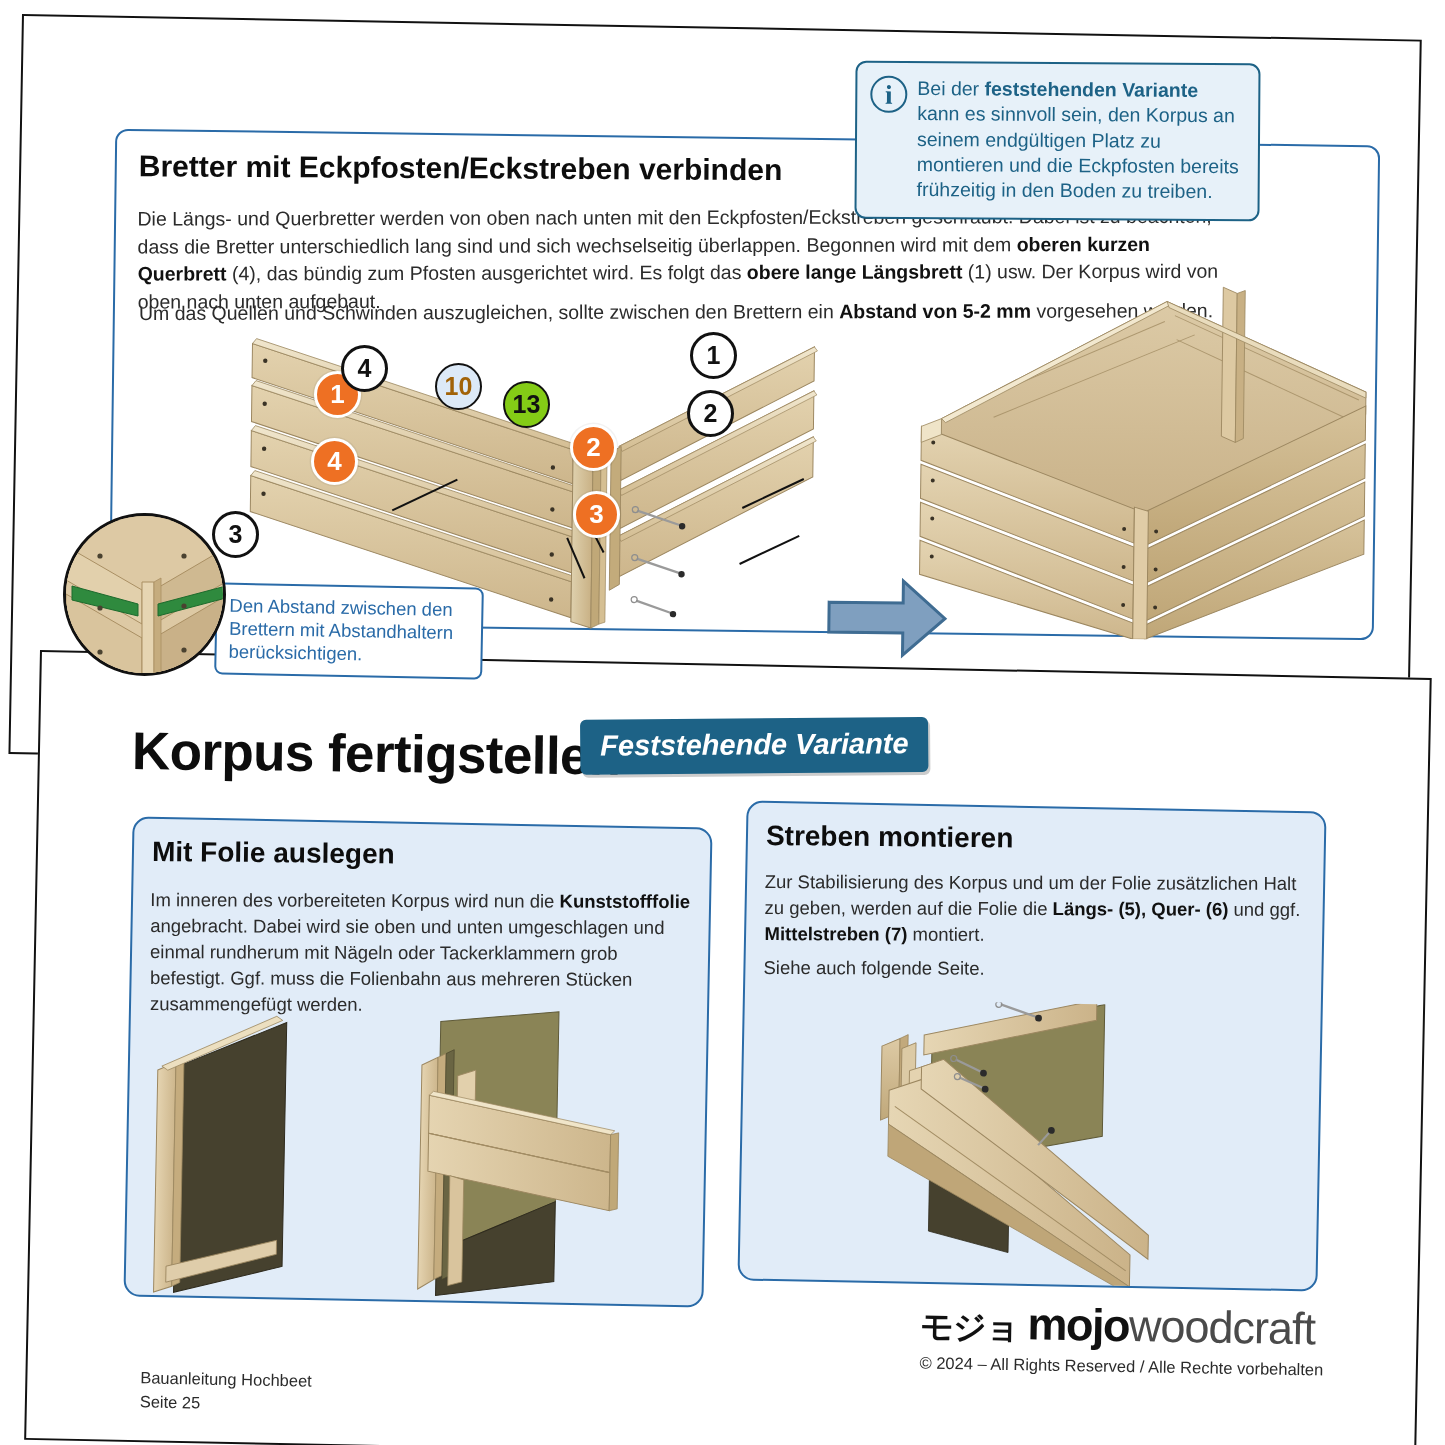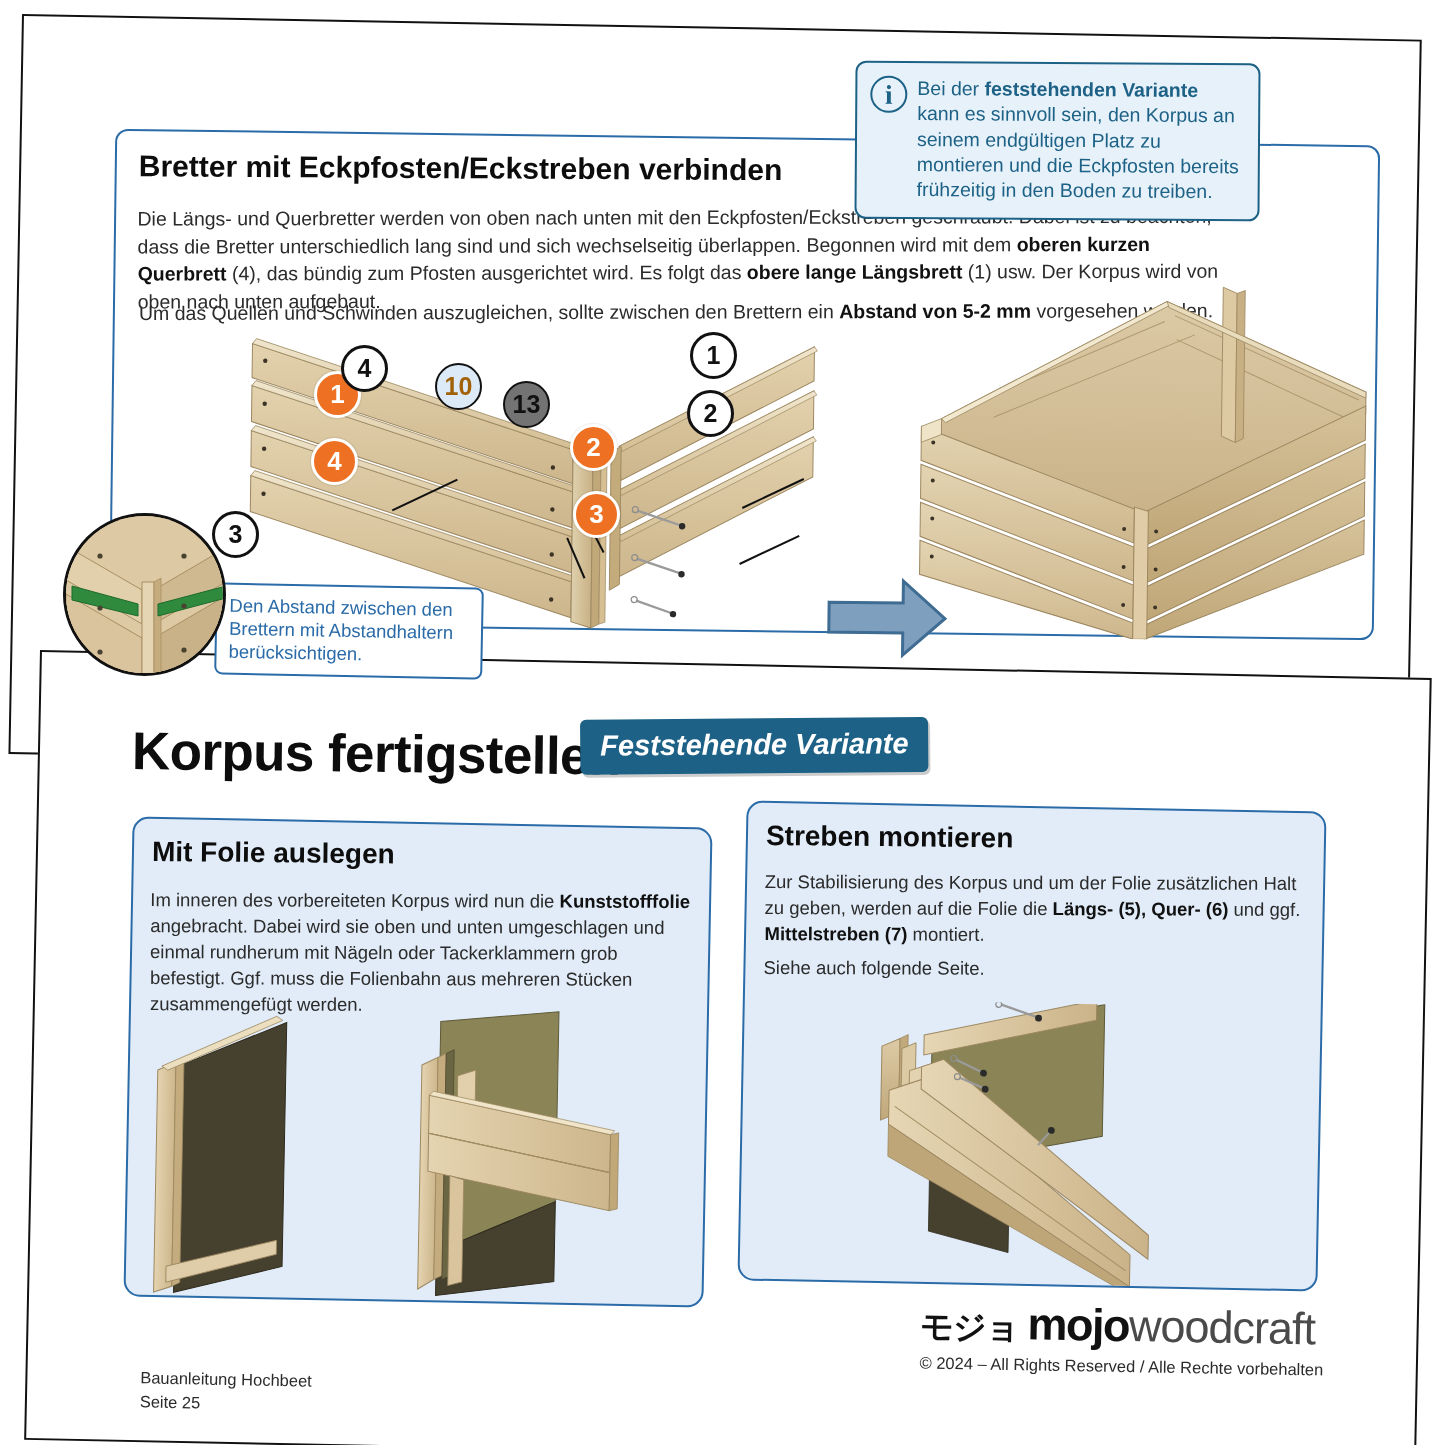--- a/index.html
+++ b/index.html
@@ -212,21 +212,21 @@
     background: #ffffff; color: #111111;
     border: 3px solid #111111;
     width: 47px; height: 47px; font-size: 25px;
   }
   .badge.blue {
     background: #dce9f7; color: #a16207;
     border: 2.6px solid #111111;
     width: 47px; height: 47px; font-size: 25px;
   }
   .badge.green {
-    background: #737373; color: #111111;
+    background: #84cc16; color: #111111;
     border: 2.6px solid #111111;
     width: 47px; height: 47px; font-size: 25px;
   }
 
   .lead {
     position: absolute;
     background: #111111;
     height: 2.4px;
     transform-origin: left center;
     z-index: 8;

